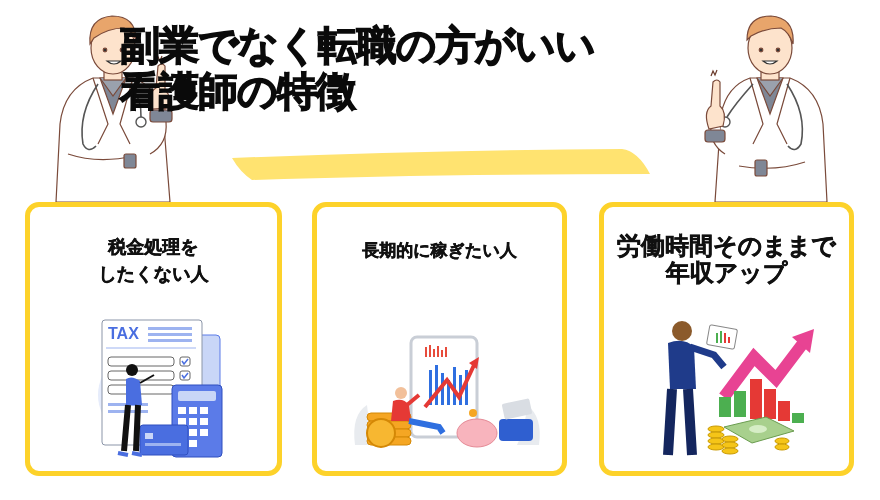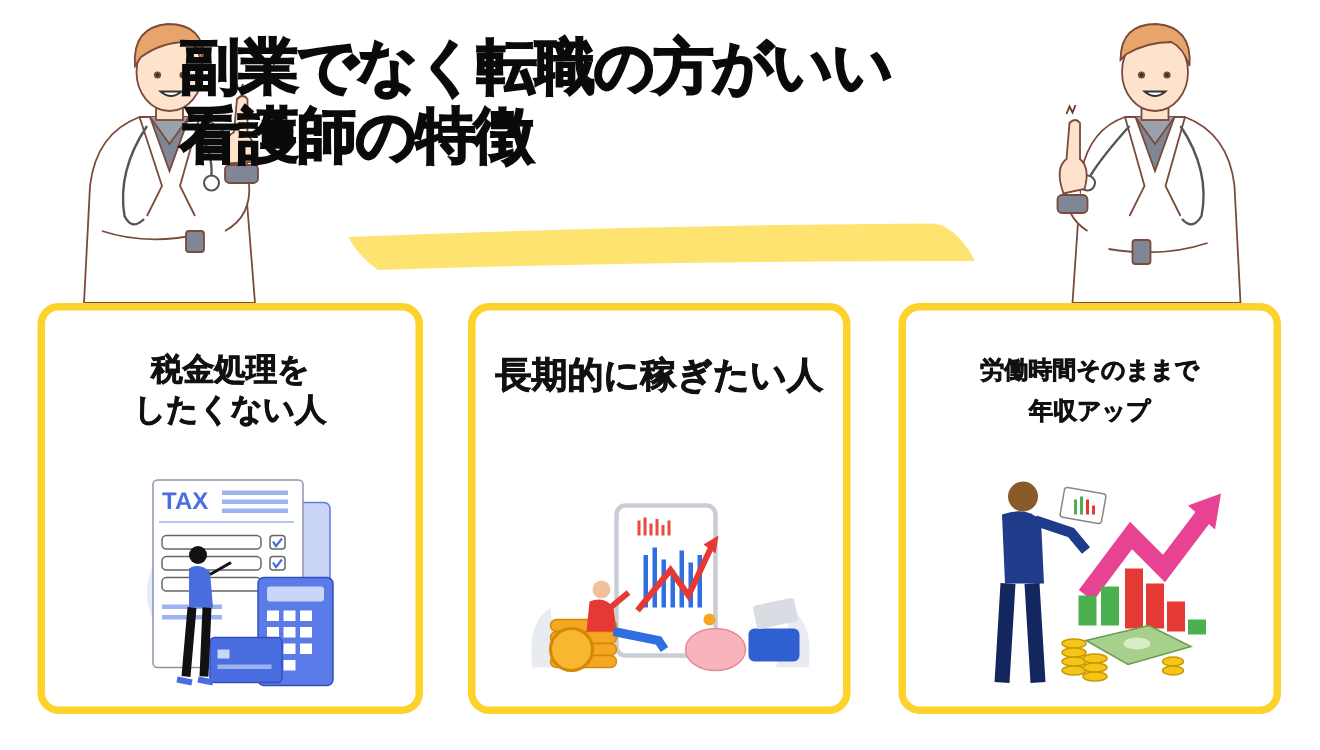--- a/index.html
+++ b/index.html
@@ -23,25 +23,25 @@
   .card {
     position: absolute; top: 202px; height: 274px;
     border: 5px solid #FDD22A; border-radius: 14px; background: #fff;
   }
   .card.c1 { left: 25px; width: 257px; }
   .card.c2 { left: 312px; width: 255px; }
   .card.c3 { left: 599px; width: 255px; }
 
   .card-title {
     position: absolute; left: 0; right: 0; top: 26px;
-    text-align: center; font-weight: 900; font-size: 21px; line-height: 27px;
+    text-align: center; font-weight: 900; font-size: 18px; line-height: 27px;
     color: #111; -webkit-text-stroke: 0.5px #111; white-space: pre-line;
   }
-  .card.c2 .card-title { top: 30px; font-size: 24px; }
-  .card.c3 .card-title { font-size: 16px; }
+  .card.c2 .card-title { top: 30px; font-size: 17px; }
+  .card.c3 .card-title { font-size: 24px; }
 
   .illus { position: absolute; }
   .c1 .illus { left: 62px; top: 108px; width: 140px; height: 150px; }
   .c2 .illus { left: 30px; top: 128px; width: 200px; height: 120px; }
   .c3 .illus { left: 50px; top: 110px; width: 165px; height: 150px; }
 </style>
 </head>
 <body>
 
 <svg class="doctor left" viewBox="0 0 150 198">

